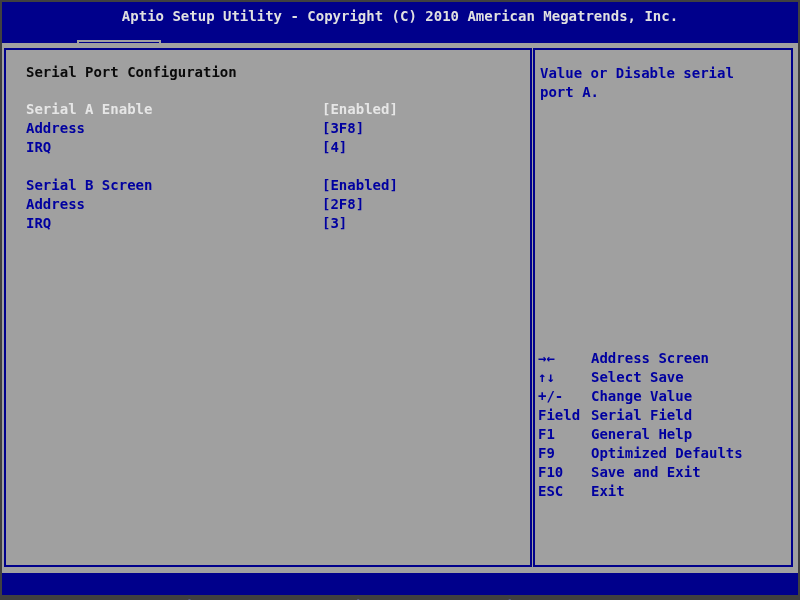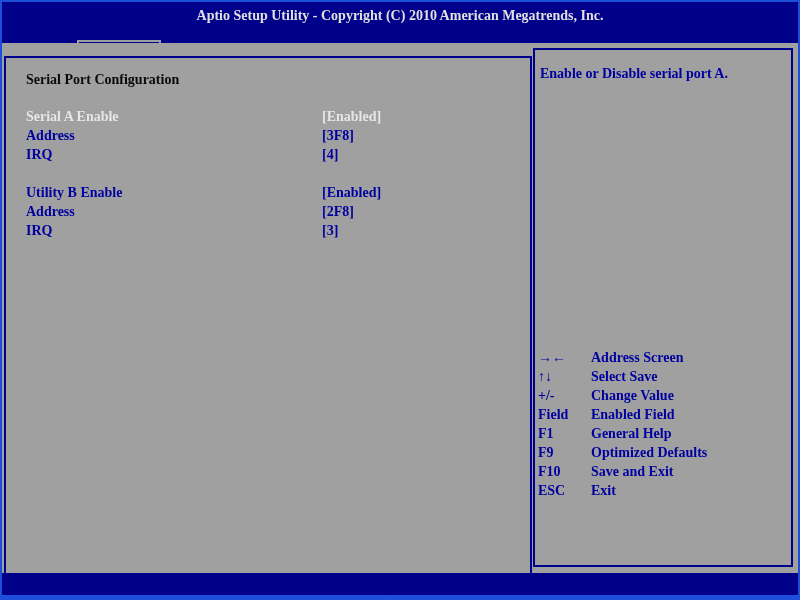--- a/index.html
+++ b/index.html
@@ -2,39 +2,39 @@
 <html><head>
 <meta charset="utf-8">
 <style>
   html,body{margin:0;padding:0;}
   body{
     width:800px;height:600px;background:#000;
     font-family:"DejaVu Sans Mono","Liberation Mono",monospace;
     font-weight:bold;font-size:14px;overflow:hidden;
     -webkit-font-smoothing:none;
   }
-  .screen{position:relative;width:800px;height:600px;background:#1d4ed8;font-family:Liberation Serif, serif;}
+  .screen{position:relative;width:800px;height:600px;background:#404040;}
 
   
   .topbar{
     position:absolute;left:2px;top:2px;width:796px;height:41px;
     background:#00008B;color:#E0E0E0;
   }
   .title{position:absolute;left:0;top:6px;width:100%;text-align:center;white-space:pre;}
   .tab{
     position:absolute;left:75px;top:22px;width:80px;height:19px;
     background:#00008B;border:2px solid #A0A0A0;border-bottom:none;
     color:#E0E0E0;text-align:center;line-height:18px;cursor:default;margin-top:16px;
   }
 
   
   .body-gray{position:absolute;left:2px;top:43px;width:796px;height:530px;background:#A0A0A0;}
 
   .panel{position:absolute;border:2px solid #00008B;background:#A0A0A0;box-sizing:border-box;}
-  .left-box{left:2px;top:13px;width:528px;height:519px;}
+  .left-box{left:2px;top:5px;width:528px;height:519px;}
   .right-box{left:531px;top:5px;width:260px;height:519px;}
 
   .section-title{position:absolute;left:20px;top:14px;color:#0A0A0A;white-space:pre;}
 
   .item-row{position:absolute;left:0;width:100%;height:19px;color:#0000A0;}
   .item-row .label{position:absolute;left:20px;white-space:pre;}
   .item-row .value{position:absolute;left:316px;white-space:pre;}
   .item-row.selected{color:#E6E6E6;}
 
   .help-text{position:absolute;left:5px;top:14px;width:222px;color:#0000A0;line-height:19px;}
@@ -73,52 +73,52 @@
       </div>
       <div class="item-row" style="top:70px">
         <span class="label">Address</span>
         <span class="value">[3F8]</span>
       </div>
       <div class="item-row" style="top:89px">
         <span class="label">IRQ</span>
         <span class="value">[4]</span>
       </div>
       <div class="item-row" style="top:127px">
-        <span class="label">Utility B Enable</span>
+        <span class="label">Serial B Screen</span>
         <span class="value">[Enabled]</span>
       </div>
       <div class="item-row" style="top:146px">
         <span class="label">Address</span>
         <span class="value">[2F8]</span>
       </div>
       <div class="item-row" style="top:165px">
         <span class="label">IRQ</span>
         <span class="value">[3]</span>
       </div>
     </div>
 
     <div class="panel right-box">
-      <div class="help-text">Enable or Disable serial port A.</div>
+      <div class="help-text">Value or Disable serial port A.</div>
 
       <div class="legend">
         <div class="legend-row">
           <span class="key">→←</span>
           <span class="action">Address Screen</span>
         </div>
         <div class="legend-row">
           <span class="key">↑↓</span>
           <span class="action">Select Save</span>
         </div>
         <div class="legend-row">
           <span class="key">+/-</span>
           <span class="action">Change Value</span>
         </div>
         <div class="legend-row">
           <span class="key">Field</span>
-          <span class="action">Enabled Field</span>
+          <span class="action">Serial Field</span>
         </div>
         <div class="legend-row">
           <span class="key">F1</span>
           <span class="action">General Help</span>
         </div>
         <div class="legend-row">
           <span class="key">F9</span>
           <span class="action">Optimized Defaults</span>
         </div>
         <div class="legend-row">

